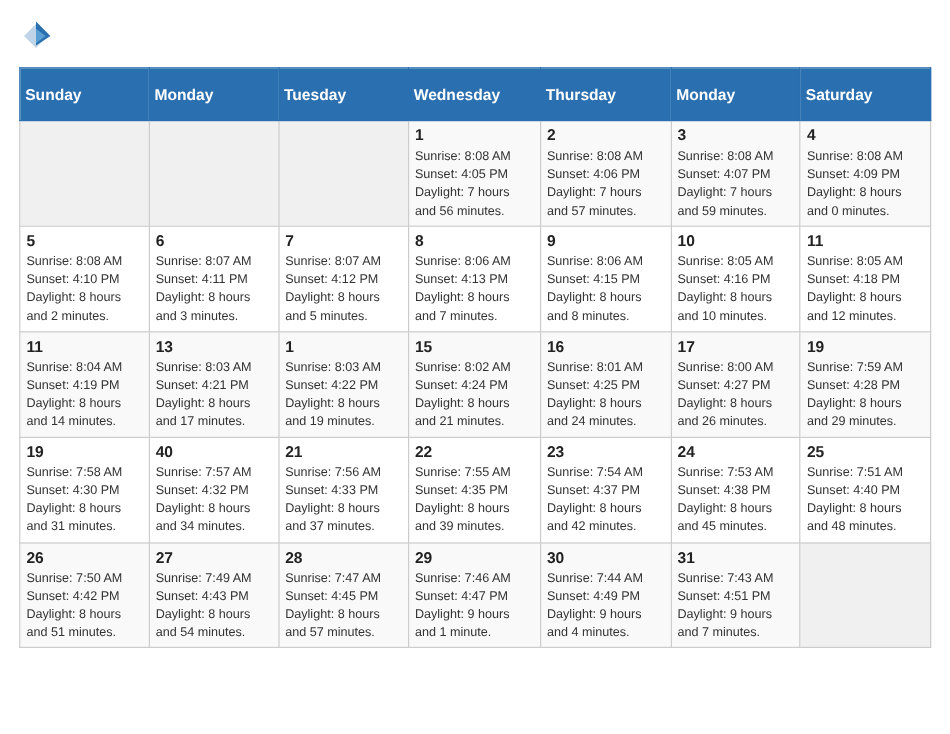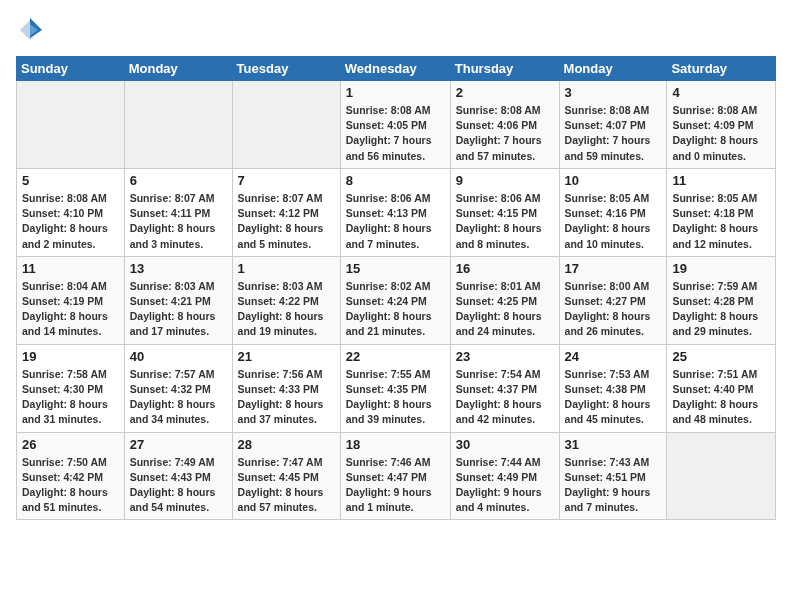--- a/index.html
+++ b/index.html
@@ -48,21 +48,21 @@
       color: #555;
     }
     table {
       width: 100%;
       border-collapse: collapse;
       font-size: 11px;
     }
     thead tr th {
       background: #2a6faf;
       color: #fff;
-      padding: 4px 4px;
+      padding: 14px 4px;
       text-align: left;
       font-size: 13px;
       font-weight: bold;
       border: 1px solid #2a6faf;
     }
     tbody tr td {
       border: 1px solid #ccc;
       vertical-align: top;
       padding: 4px 5px;
       height: 80px;
@@ -76,21 +76,20 @@
       font-size: 13px;
       font-weight: bold;
       color: #222;
       display: block;
       margin-bottom: 3px;
     }
     .day-info {
       color: #333;
       font-size: 10.5px;
       line-height: 1.45;
-      font-weight: bold;
     }
     .empty-cell {
       background: #f0f0f0 !important;
     }
   </style>
 </head>
 <body>
 
 <div class="header">
   <div class="logo">
@@ -241,21 +240,21 @@
         </td>
         <td>
           <span class="day-num">27</span>
           <div class="day-info">Sunrise: 7:49 AM<br>Sunset: 4:43 PM<br>Daylight: 8 hours and 54 minutes.</div>
         </td>
         <td>
           <span class="day-num">28</span>
           <div class="day-info">Sunrise: 7:47 AM<br>Sunset: 4:45 PM<br>Daylight: 8 hours and 57 minutes.</div>
         </td>
         <td>
-          <span class="day-num">18</span>
+          <span class="day-num">29</span>
           <div class="day-info">Sunrise: 7:46 AM<br>Sunset: 4:47 PM<br>Daylight: 9 hours and 1 minute.</div>
         </td>
         <td>
           <span class="day-num">30</span>
           <div class="day-info">Sunrise: 7:44 AM<br>Sunset: 4:49 PM<br>Daylight: 9 hours and 4 minutes.</div>
         </td>
         <td>
           <span class="day-num">31</span>
           <div class="day-info">Sunrise: 7:43 AM<br>Sunset: 4:51 PM<br>Daylight: 9 hours and 7 minutes.</div>
         </td>

